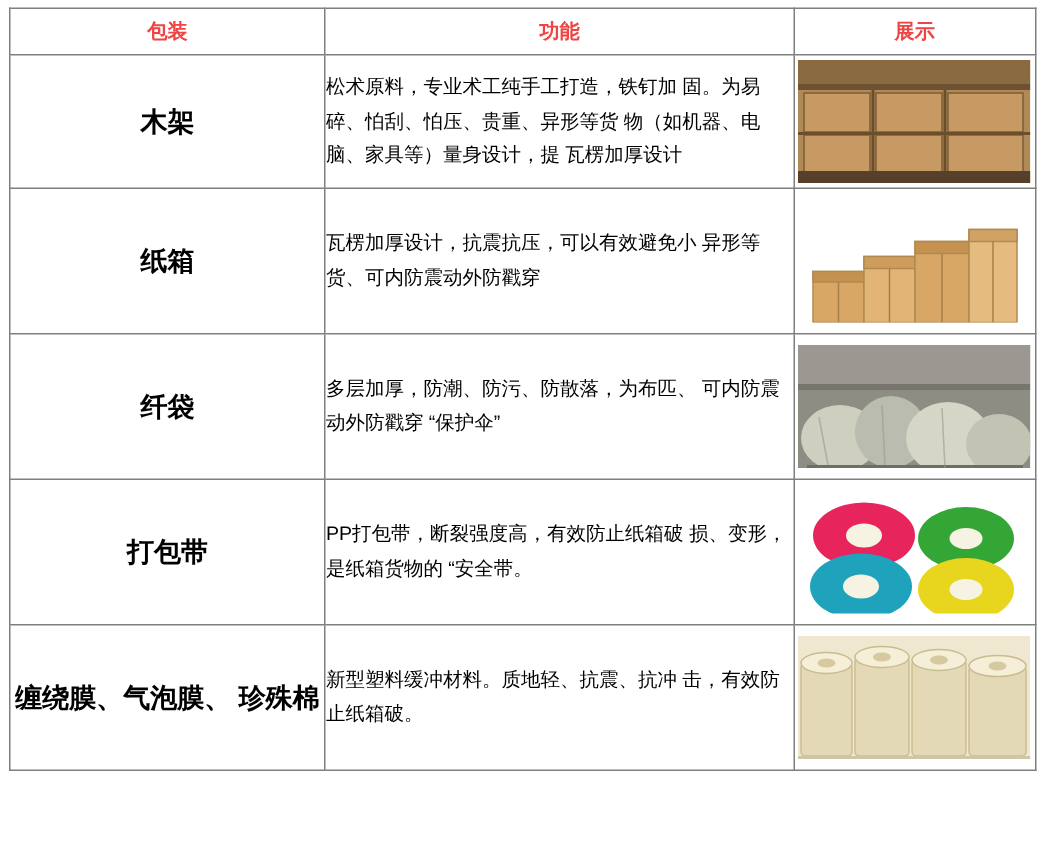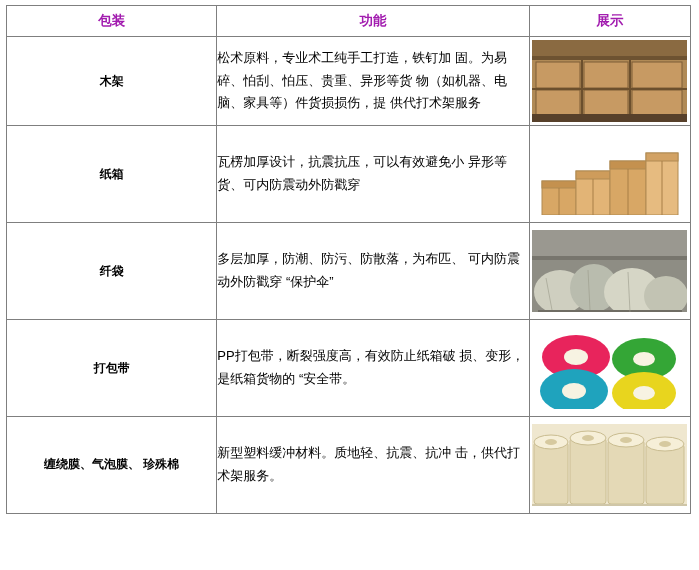--- a/index.html
+++ b/index.html
@@ -33,25 +33,25 @@
   }
   .col-name { width: 210px; }
   .col-func { width: 312px; }
   .col-show { width: 161px; }
 
   thead th {
     height: 30px;
     font-size: 13.5px;
     font-weight: bold;
     text-align: center;
-    color: #a21caf;
+    color: #ef4444;
   }
   .row-name {
     text-align: center;
-    font-size: 12px;
+    font-size: 18px;
     font-weight: bold;
     padding: 4px 6px;
     line-height: 1.5;
   }
   .row-func {
     font-size: 13px;
     line-height: 1.75;
     padding: 8px 10px 8px 8px;
     text-align: left;
   }
@@ -91,21 +91,21 @@
       <tr>
         <th>包装</th>
         <th>功能</th>
         <th>展示</th>
       </tr>
     </thead>
     <tbody>
 
       <tr class="r1">
         <td class="row-name">木架</td>
-        <td class="row-func">松术原料，专业术工纯手工打造，铁钉加 固。为易碎、怕刮、怕压、贵重、异形等货 物（如机器、电脑、家具等）件货损损伤，提 供代打术架服务</td>
+        <td class="row-func">松术原料，专业术工纯手工打造，铁钉加 固。为易碎、怕刮、怕压、贵重、异形等货 物（如机器、电脑、家具等）量身设计，提 瓦楞加厚设计</td>
         <td class="row-show">
           <div class="thumb">
             <svg width="155" height="82" viewBox="0 0 155 82">
               <rect x="0" y="0" width="155" height="82" fill="#b08a56"></rect>
               <rect x="0" y="0" width="155" height="16" fill="#8a6a41"></rect>
               <rect x="0" y="16" width="155" height="4" fill="#6d5231"></rect>
               <g fill="#c79a63" stroke="#7d5c36" stroke-width="1">
                 <rect x="4" y="22" width="44" height="26"></rect>
                 <rect x="52" y="22" width="44" height="26"></rect>
                 <rect x="100" y="22" width="50" height="26"></rect>
@@ -197,21 +197,21 @@
               </g>
             </svg>
           </div>
         </td>
       </tr>
 
       <tr class="r5">
         <td class="row-name">
           <span class="name-multi">缠绕膜、气泡膜、 珍殊棉</span>
         </td>
-        <td class="row-func">新型塑料缓冲材料。质地轻、抗震、抗冲 击，供代打术架服务。</td>
+        <td class="row-func">新型塑料缓冲材料。质地轻、抗震、抗冲 击，有效防止纸箱破。</td>
         <td class="row-show">
           <div class="thumb">
             <svg width="155" height="88" viewBox="0 0 155 88">
               <rect x="0" y="0" width="155" height="88" fill="#efe7cf"></rect>
               <g fill="#e4d9b6" stroke="#cbbe93" stroke-width="1">
                 <rect x="2" y="18" width="34" height="62" rx="3"></rect>
                 <rect x="38" y="14" width="36" height="66" rx="3"></rect>
                 <rect x="76" y="16" width="36" height="64" rx="3"></rect>
                 <rect x="114" y="20" width="38" height="60" rx="3"></rect>
               </g>

